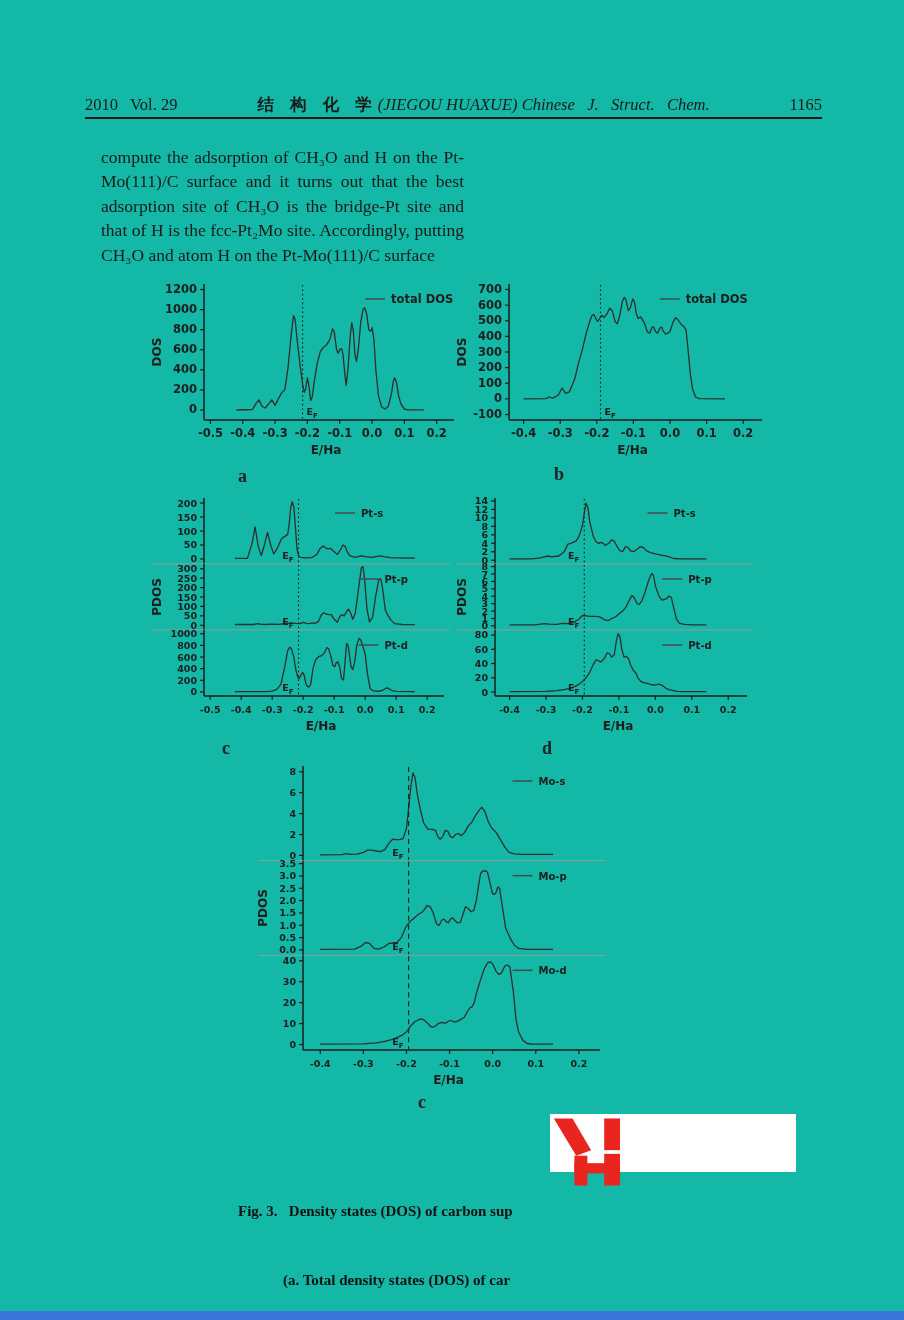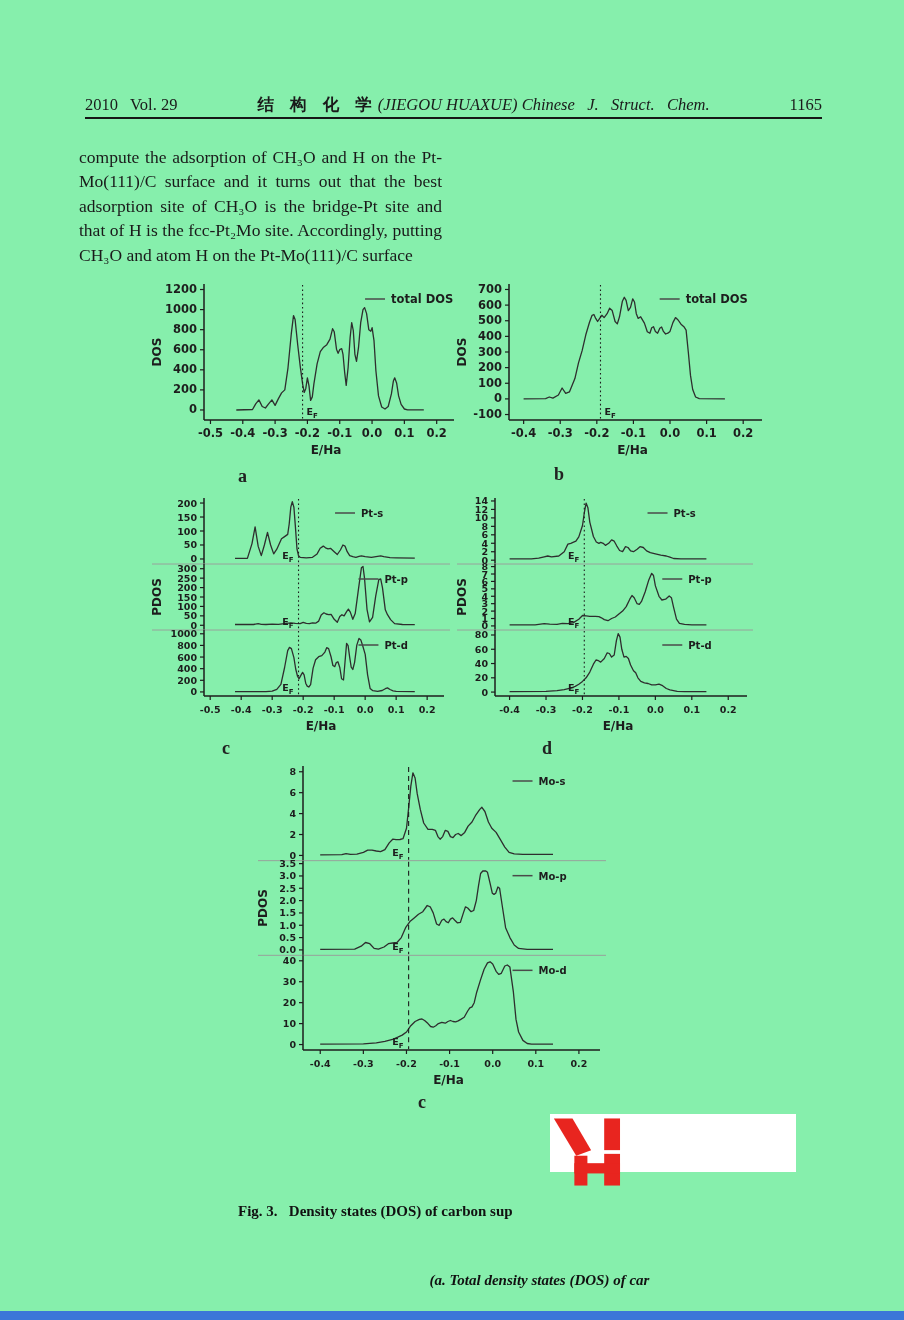--- a/index.html
+++ b/index.html
@@ -1,42 +1,42 @@
 <!DOCTYPE html>
 <html><head>
 <meta charset="utf-8">
 <style>
   html,body{margin:0;padding:0;background:#888;}
-  .page{position:relative;width:904px;height:1320px;background:#86efac;margin:0 auto;overflow:hidden;
+  .page{position:relative;width:904px;height:1320px;background:#14b8a6;margin:0 auto;overflow:hidden;
         font-family:"Liberation Serif","DejaVu Serif",serif;color:#1a1a1a;}
   
   .hdr{position:absolute;left:85px;top:94px;width:737px;display:flex;justify-content:space-between;
        align-items:baseline;font-size:16.5px;white-space:pre;}
   .hdr .cn{letter-spacing:6px;font-weight:bold;margin-top:16px;}
   .hdr .it{font-style:italic;font-family:Liberation Serif, serif;}
   .hdr-rule{position:absolute;left:85px;top:117px;width:737px;border-top:2.2px solid #161616;}
   
   .col{position:absolute;top:127px;width:363px;font-size:17.5px;line-height:24.6px;text-align:justify;}
-  .col.left{left:79px;}
+  .col.left{left:101px;}
   .col.right{left:459px;}
   
   .chart{position:absolute;}
   .chart svg text{fill:#1d1d1d;}
   .chart .tick{font:bold 9.5px "DejaVu Sans",sans-serif;}
   .chart.single .tick{font:bold 11.5px "DejaVu Sans",sans-serif;}
   .chart .legend{font:bold 10px "DejaVu Sans",sans-serif;}
   .chart.single .legend{font:bold 11.5px "DejaVu Sans",sans-serif;}
   .chart .axis-label{font:bold 12px "DejaVu Sans",sans-serif;}
   .chart .fermi{font:bold 9.5px "DejaVu Sans",sans-serif;}
   .panel-letter{position:absolute;font:bold 18px "Liberation Serif",serif;color:#222;}
   
   .caption{position:absolute;left:96px;top:1132px;width:700px;text-align:center;
            font:bold 15px "Liberation Serif",serif;line-height:23px;white-space:pre-wrap;color:#111;}
   .caption .line.cut0{text-align:left;padding-left:142px;margin-top:22px;}
-  .caption .line.cut1{text-align:center;padding-left:187px;font-style:italic;}
+  .caption .line.cut1{text-align:left;padding-left:187px;}
   
   .watermark{position:absolute;left:550px;top:1114px;width:246px;height:58px;background:#fff;
              display:flex;align-items:flex-start;z-index:5;}
   .wm-glyph{flex:0 0 auto;margin:2px 8px 0 2px;overflow:visible;}
   .wm-right{padding-top:4px;}
   .wm-cn{font:bold 27px "DejaVu Sans",sans-serif;color:#e8251f;letter-spacing:3px;line-height:1;}
   .wm-underline{height:2.5px;background:#e8251f;width:150px;margin:4px 0 3px 0;}
   .wm-en{font:18px "DejaVu Sans",sans-serif;color:#7f7f7f;letter-spacing:10px;line-height:1;}
   
   .wanfang{position:absolute;left:88px;top:1274px;font:19px "DejaVu Sans",sans-serif;color:#3c3c3c;letter-spacing:2px;margin-top:48px;}

